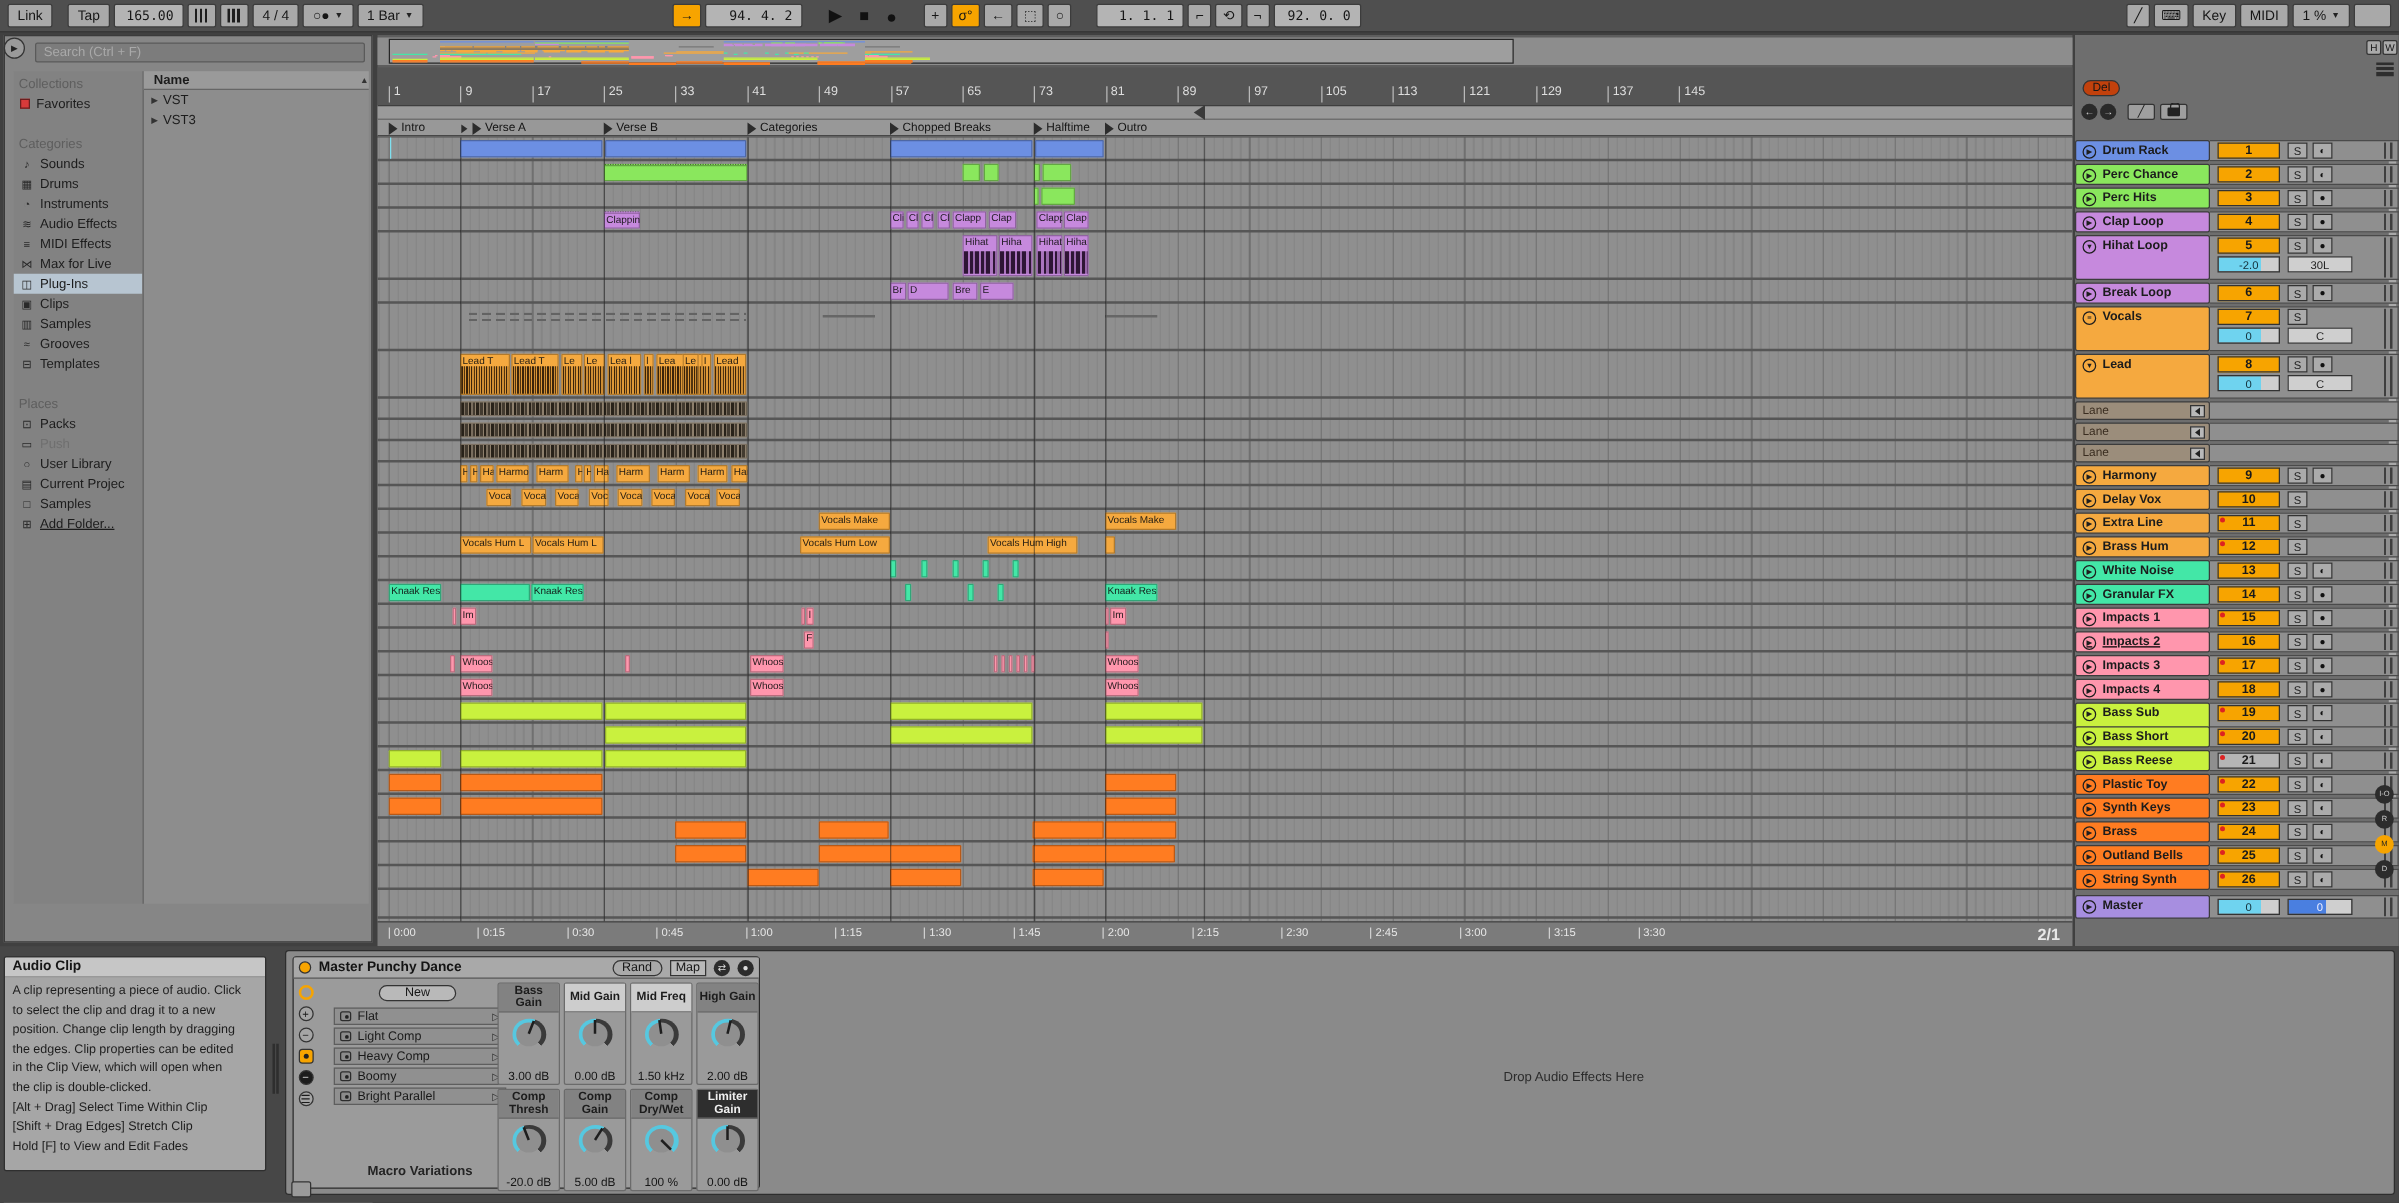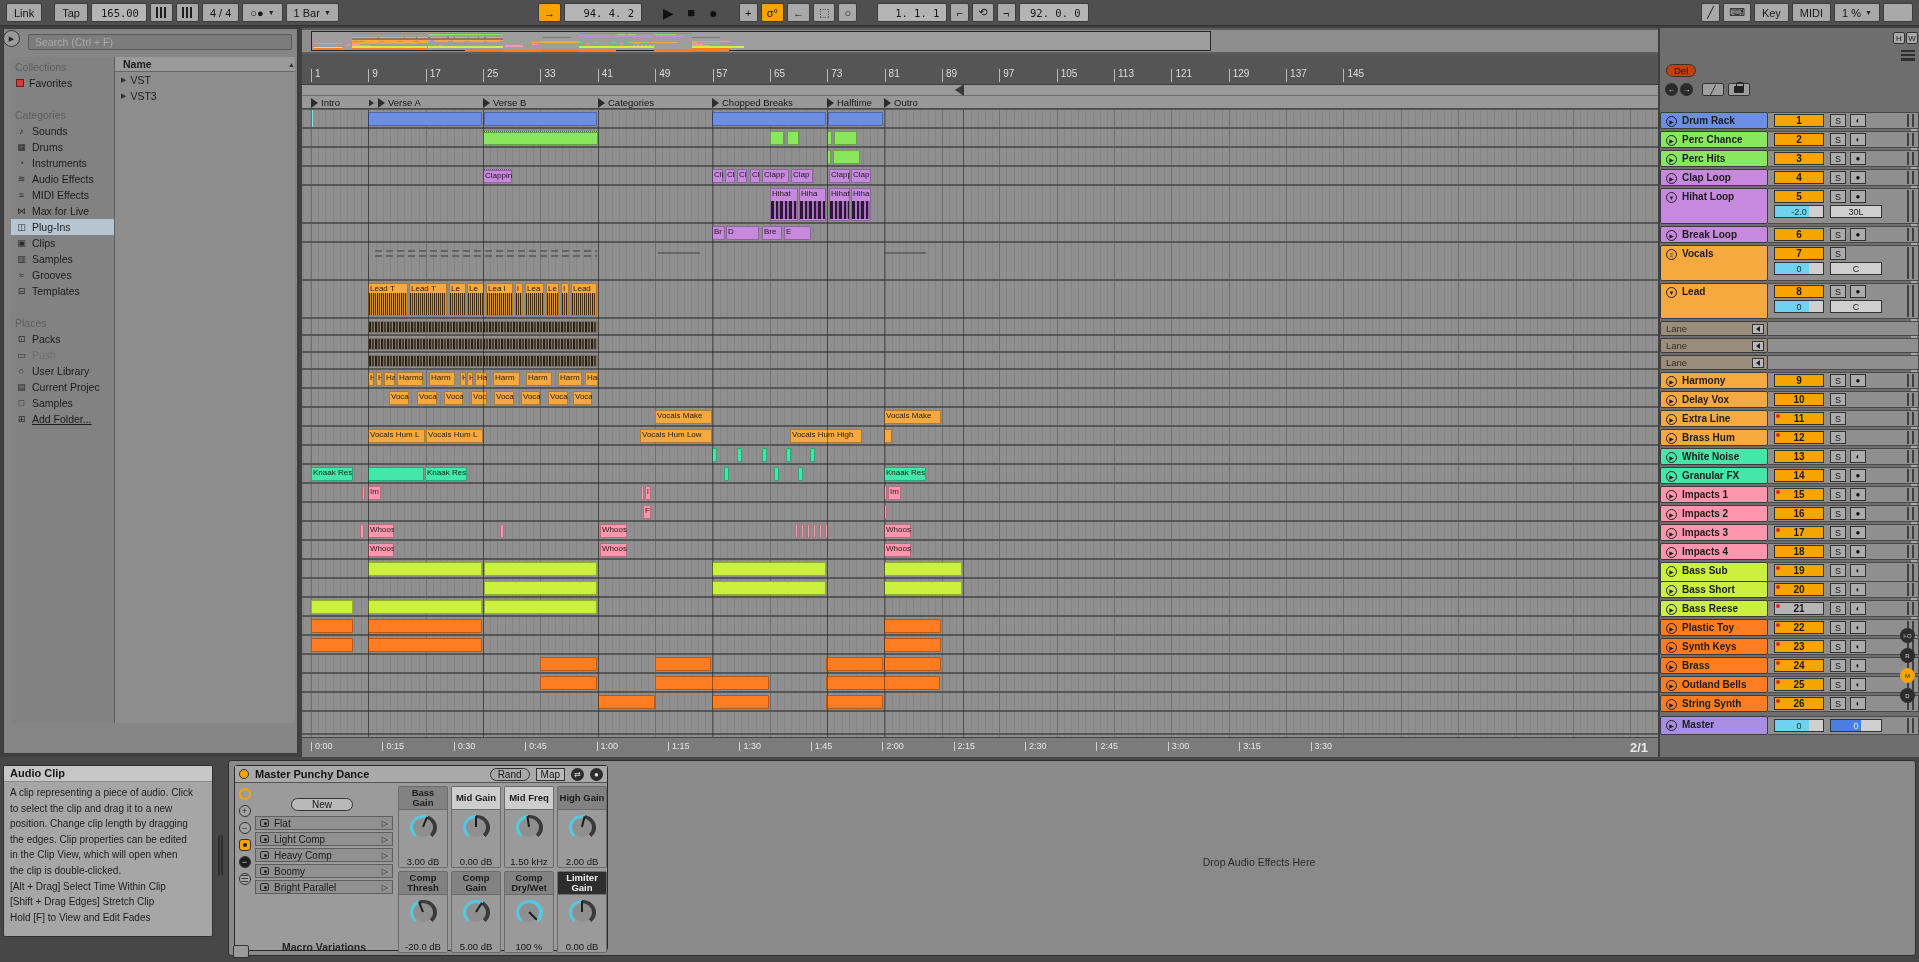--- a/index.html
+++ b/index.html
@@ -118,21 +118,21 @@
   #devname{font-size:11px;font-weight:bold;color:#141414;flex:1;}
   .pill{border:1px solid #333;border-radius:8px;padding:0 7px;font-size:10px;color:#161616;height:13px;display:flex;align-items:center;}
   .sqbtn{border:1px solid #333;background:#b9b9b9;padding:0 4px;font-size:10px;color:#161616;height:13px;display:flex;align-items:center;}
   .cbtn{width:13px;height:13px;border-radius:50%;background:#2c2c2c;color:#ddd;font-size:8px;display:flex;align-items:center;justify-content:center;}
   #iconcol{position:absolute;left:2px;top:22px;width:15px;display:flex;flex-direction:column;gap:5px;align-items:center;}
   .ic{width:12px;height:12px;border-radius:50%;border:1px solid #333;background:#a5a5a5;font-size:9px;color:#1a1a1a;display:flex;align-items:center;justify-content:center;line-height:0;}
   .ic.orangering{border:2px solid #f7a400;background:transparent;}
   .ic.cam{background:#f7a400;border-radius:3px;}
   .ic.cam::before{content:"";width:4px;height:4px;border-radius:50%;background:#222;}
   .ic.black{background:#1d1d1d;color:#ddd;}
-  #varpanel{position:absolute;left:20px;top:20px;width:138px;bottom:4px;margin-top:10px;}
+  #varpanel{position:absolute;left:32px;top:20px;width:138px;bottom:4px;}
   #newbtn{position:absolute;left:36px;top:2px;width:62px;height:13px;background:#b9b9b9;border:1px solid #333;border-radius:8px;font-size:10px;color:#161616;display:flex;align-items:center;justify-content:center;}
   .varrow{position:absolute;left:0;width:138px;height:14px;background:#909090;border:1px solid #5e5e5e;display:flex;align-items:center;gap:5px;padding:0 4px;}
   .varrow .vcam{width:9px;height:8px;background:#8b8b8b;border:1px solid #2c2c2c;border-radius:2px;position:relative;flex:0 0 9px;}
   .varrow .vcam::before{content:"";position:absolute;left:2.5px;top:1.5px;width:3px;height:3px;border-radius:50%;background:#222;}
   .varrow .vname{font-size:10px;color:#191919;flex:1;white-space:nowrap;}
   .varrow .vplay{font-size:8px;color:#2c2c2c;}
   #varlabel{position:absolute;left:0;width:138px;top:145px;text-align:center;font-size:10.5px;font-weight:bold;color:#242424;}
   #mgrid{position:absolute;left:163px;top:20px;display:grid;grid-template-columns:repeat(4,50px);grid-auto-rows:82px;gap:3px;}
   .mcell{background:#9a9a9a;border:1px solid #6b6b6b;border-radius:2px;display:flex;flex-direction:column;align-items:center;position:relative;}
   .mh{width:100%;height:24px;background:#828282;border-bottom:1px solid #6b6b6b;font-size:9.5px;font-weight:bold;color:#1c1c1c;
@@ -594,21 +594,21 @@
       </div>
       <div class="clip c-wave" style="left: 165px; width: 17px; background: rgb(245, 169, 63);">
         <span class="cl">Le</span>
       </div>
       <div class="clip c-wave" style="left: 184px; width: 27px; background: rgb(245, 169, 63);">
         <span class="cl">Lea l</span>
       </div>
       <div class="clip c-wave" style="left: 213px; width: 8px; background: rgb(245, 169, 63);">
         <span class="cl">l</span>
       </div>
-      <div class="clip c-wave" style="left: 223px; width: 19px; background: rgb(245, 169, 63);">
+      <div class="clip c-wave" style="left: 223px; width: 40px; background: rgb(245, 169, 63);">
         <span class="cl">Lea</span>
       </div>
       <div class="clip c-wave" style="left: 244px; width: 13px; background: rgb(245, 169, 63);">
         <span class="cl">Le</span>
       </div>
       <div class="clip c-wave" style="left: 259px; width: 8px; background: rgb(245, 169, 63);">
         <span class="cl">I</span>
       </div>
       <div class="clip c-wave" style="left: 269px; width: 26px; background: rgb(245, 169, 63);">
         <span class="cl">Lead</span>
@@ -1062,21 +1062,21 @@
           <span class="circ">▶</span>
           <span class="tname">Impacts 1</span>
         </div>
         <div class="ctrl">
           <div class="numbox"><span class="reddot"></span>15</div>
           <div class="sbox">S</div>
           <div class="recbox">●</div>
           <div class="meter"></div>
         </div>
       </div>
-      <div class="hrow" style="top: 477px; height: 17px;">
+      <div class="hrow" style="top: 477px; height: 17px; text-decoration: underline;">
         <div class="namecell" style="background:#ff96ad">
           <span class="circ">▶</span>
           <span class="tname">Impacts 2</span>
         </div>
         <div class="ctrl">
           <div class="numbox">16</div>
           <div class="sbox">S</div>
           <div class="recbox">●</div>
           <div class="meter"></div>
         </div>

